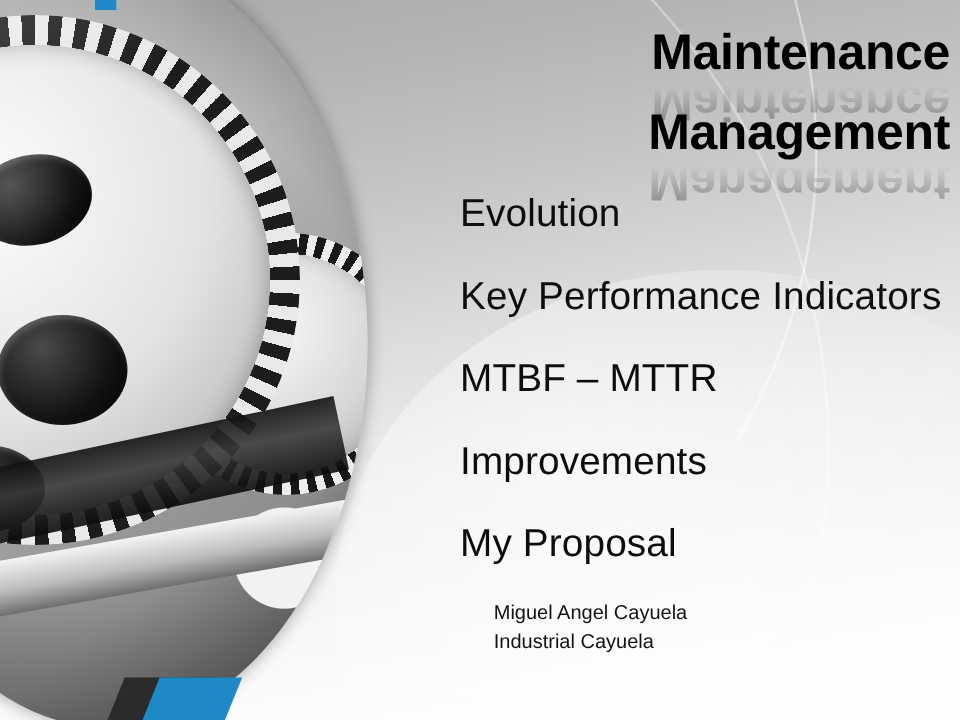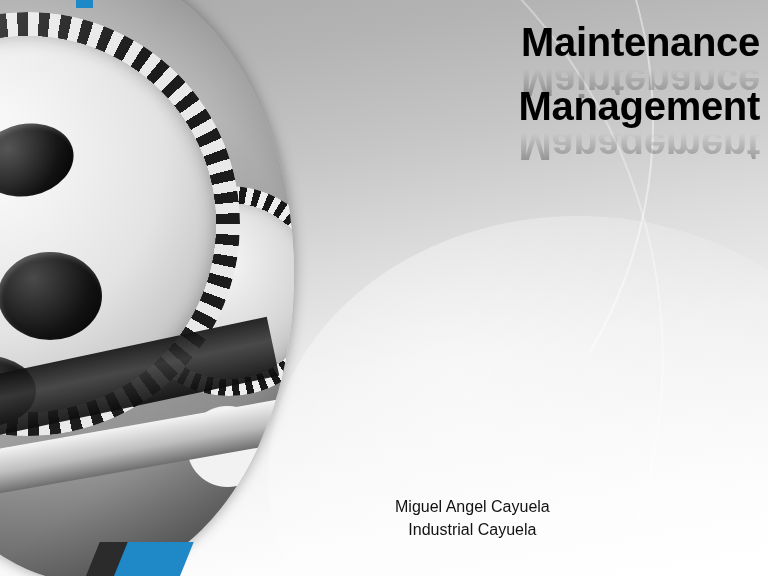--- a/index.html
+++ b/index.html
@@ -141,21 +141,21 @@
     filter:blur(.4px);
     pointer-events:none;
   }
   #agenda{position:absolute;left:368px;top:155px;width:400px;}
   .agenda-item{
     font-size:31px;font-weight:300;color:#0d0d0d;
     letter-spacing:.1px;line-height:1;
     margin-bottom:35px;white-space:nowrap;
   }
   .agenda-item:last-child{margin-bottom:0;}
-  #author{position:absolute;left:395px;top:496px;text-align:center;}
+  #author{position:absolute;left:395px;top:480px;}
   .author-line{
     font-size:16px;font-weight:400;color:#121212;
     line-height:1.42;white-space:nowrap;
   }
 </style>
 </head>
 <body>
 
 <div id="slide">
 
@@ -190,19 +190,26 @@
     <div class="title-line">
       <span>Maintenance</span>
       <span class="reflect">Maintenance</span>
     </div>
     <div class="title-line">
       <span>Management</span>
       <span class="reflect">Management</span>
     </div>
   </div>
 
+  <div id="agenda">
+    <div class="agenda-item">Evolution</div>
+    <div class="agenda-item">Key Performance Indicators</div>
+    <div class="agenda-item">MTBF – MTTR</div>
+    <div class="agenda-item">Improvements</div>
+    <div class="agenda-item">My Proposal</div>
+  </div>
 
   <div id="author">
     <div class="author-line">Miguel Angel Cayuela</div>
     <div class="author-line">Industrial Cayuela</div>
   </div>
 
 </div>
 
 </body></html>

